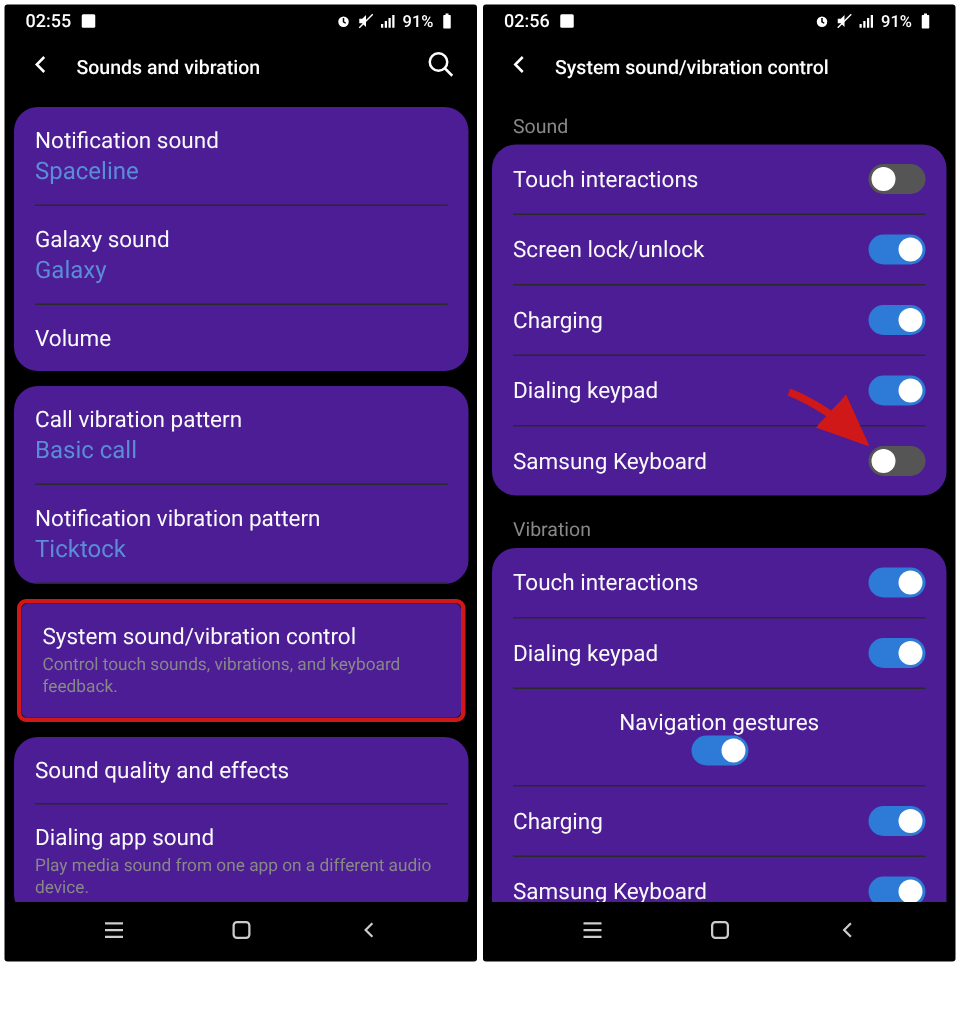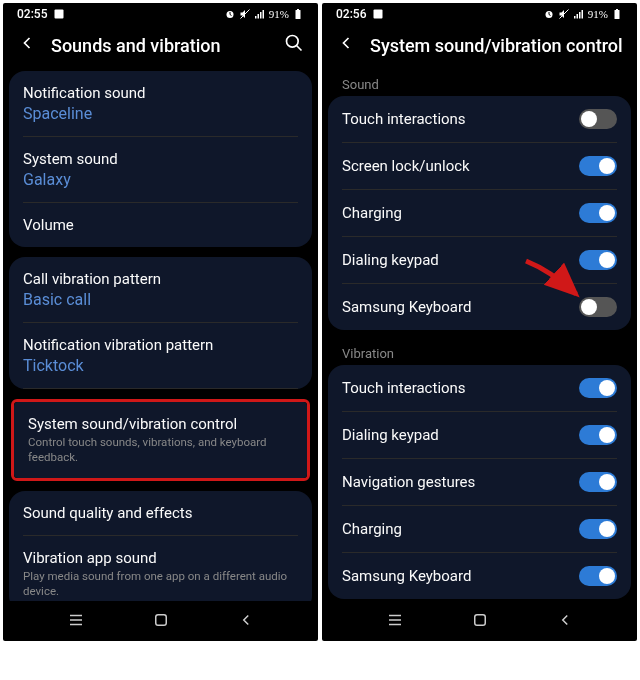--- a/index.html
+++ b/index.html
@@ -23,43 +23,43 @@
 .status-bar {
   display: flex;
   justify-content: space-between;
   align-items: center;
   padding: 4px 14px 2px;
   color: #fff;
   font-size: 12px;
   font-weight: 500;
 }
 .status-left { display: flex; align-items: center; gap: 6px; }
-.status-right { display: flex; align-items: center; gap: 3px; font-size: 11px; font-family: Liberation Serif, serif; }
+.status-right { display: flex; align-items: center; gap: 3px; font-size: 11px; }
 .icon-small svg { width: 12px; height: 12px; display: block; }
 .title-bar {
   display: flex;
   align-items: center;
   padding: 10px 14px 14px;
   gap: 14px;
 }
 .back-icon svg { width: 20px; height: 20px; }
 .title-text {
   color: #fff;
-  font-size: 18px;
+  font-size: 13px;
   font-weight: 500;
   flex: 1;
 }
 .search-icon svg { width: 20px; height: 20px; }
 .content {
   flex: 1;
   overflow-y: auto;
   padding: 0 6px;
 }
 .group {
-  background: #0f172a;
+  background: #4c1d95;
   border-radius: 16px;
   margin-bottom: 10px;
   overflow: hidden;
 }
 .section-header {
   color: #888;
   font-size: 13px;
   padding: 6px 14px 4px;
 }
 .row {
@@ -170,21 +170,21 @@
       <div class="group">
         <div class="row">
           <div class="row-text">
             <div class="row-title">Notification sound</div>
             <div class="row-sub">Spaceline</div>
           </div>
         </div>
         <div class="divider"></div>
         <div class="row">
           <div class="row-text">
-            <div class="row-title">System sound</div>
+            <div class="row-title">Galaxy sound</div>
             <div class="row-sub">Galaxy</div>
           </div>
         </div>
         <div class="divider"></div>
         <div class="row">
           <div class="row-text">
             <div class="row-title">Volume</div>
           </div>
         </div>
       </div>
@@ -216,21 +216,21 @@
       </div>
       <div class="group">
         <div class="row">
           <div class="row-text">
             <div class="row-title">Sound quality and effects</div>
           </div>
         </div>
         <div class="divider"></div>
         <div class="row">
           <div class="row-text">
-            <div class="row-title">Vibration app sound</div>
+            <div class="row-title">Dialing app sound</div>
             <div class="row-desc">Play media sound from one app on a different audio device.</div>
           </div>
         </div>
       </div>
     </div>
 
   <div class="nav-bar">
     <span><svg viewBox="0 0 24 24" fill="none" stroke="#ccc" stroke-width="2">
           <line x1="4" y1="6" x2="20" y2="6"></line>
           <line x1="4" y1="12" x2="20" y2="12"></line>
@@ -362,21 +362,21 @@
         <div class="divider"></div>
         <div class="row" style="position: relative;">
           <div class="row-text">
             <div class="row-title">Dialing keypad</div>
           </div>
           <div class="toggle on">
             <div class="knob"></div>
           </div>
         </div>
         <div class="divider"></div>
-        <div class="row" style="position: relative;">
+        <div class="row" style="position: relative; flex-direction: column;">
           <div class="row-text">
             <div class="row-title">Navigation gestures</div>
           </div>
           <div class="toggle on">
             <div class="knob"></div>
           </div>
         </div>
         <div class="divider"></div>
         <div class="row" style="position: relative;">
           <div class="row-text">

